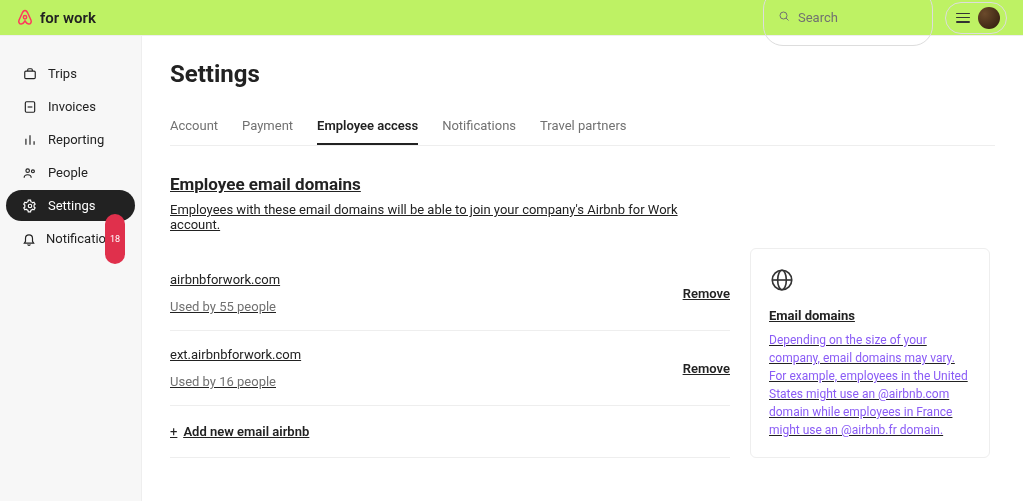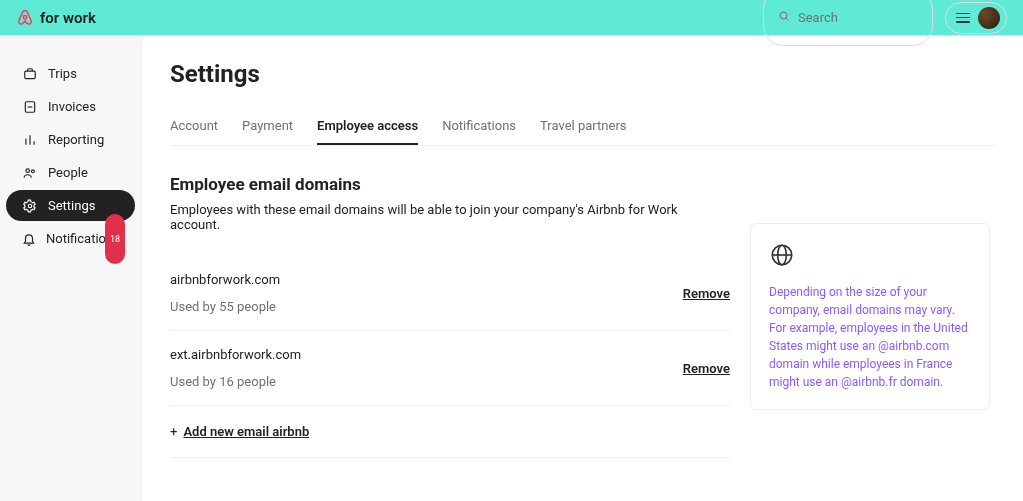--- a/index.html
+++ b/index.html
@@ -11,21 +11,21 @@
     width: 1023px;
     height: 501px;
     overflow: hidden;
   }
   .topbar {
     height: 36px;
     display: flex;
     align-items: center;
     padding: 0 16px;
     border-bottom: 1px solid #eee;
-    background: #5eead4;
+    background: #bef264;
   }
   .logo {
     display: flex;
     align-items: center;
     gap: 6px;
     font-weight: 600;
     font-size: 15px;
   }
   .logo-mark { color:#FF385C; display:flex; align-items:center; }
   .topbar-spacer { flex: 1; }
@@ -89,21 +89,21 @@
   }
   .page-title { font-size:24px; font-weight:700; margin-bottom:20px; }
   .tabs {
     display:flex; gap:24px; border-bottom:1px solid #eee; margin-bottom:28px;
   }
   .tab {
     padding:10px 0; font-size:13px; color:#717171; cursor:pointer;
   }
   .tab.active { color:#222; font-weight:600; border-bottom:2px solid #222; }
 
-  .body-row { display:flex; gap:20px; align-items:center;}
+  .body-row { display:flex; gap:20px; align-items:flex-end;text-decoration:underline;}
   .main-col { flex:1; max-width:560px; }
   .section-title { font-size:17px; font-weight:700; margin-bottom:8px; }
   .section-desc { font-size:13px; color:#222; margin-bottom:24px; }
 
   .domain-row {
     display:flex; justify-content:space-between; align-items:center;
     padding:16px 0;
     border-bottom:1px solid #eee;
   }
   .domain-row:first-of-type { padding-top:4px; }
@@ -265,17 +265,18 @@
       </div>
 
       <div class="info-card">
         <div class="card-icon">
           <svg width="26" height="26" viewBox="0 0 24 24" fill="none" stroke="#333" stroke-width="1.5">
             <circle cx="12" cy="12" r="9"></circle>
             <ellipse cx="12" cy="12" rx="4" ry="9"></ellipse>
             <line x1="3" y1="12" x2="21" y2="12"></line>
           </svg>
         </div>
+        <div class="info-card-title">Email domains</div>
         <div class="info-card-body">Depending on the size of your company, email domains may vary. For example, employees in the United States might use an @airbnb.com domain while employees in France might use an @airbnb.fr domain.</div>
       </div>
     </div>
   </div>
 </div>
 
 </body></html>

